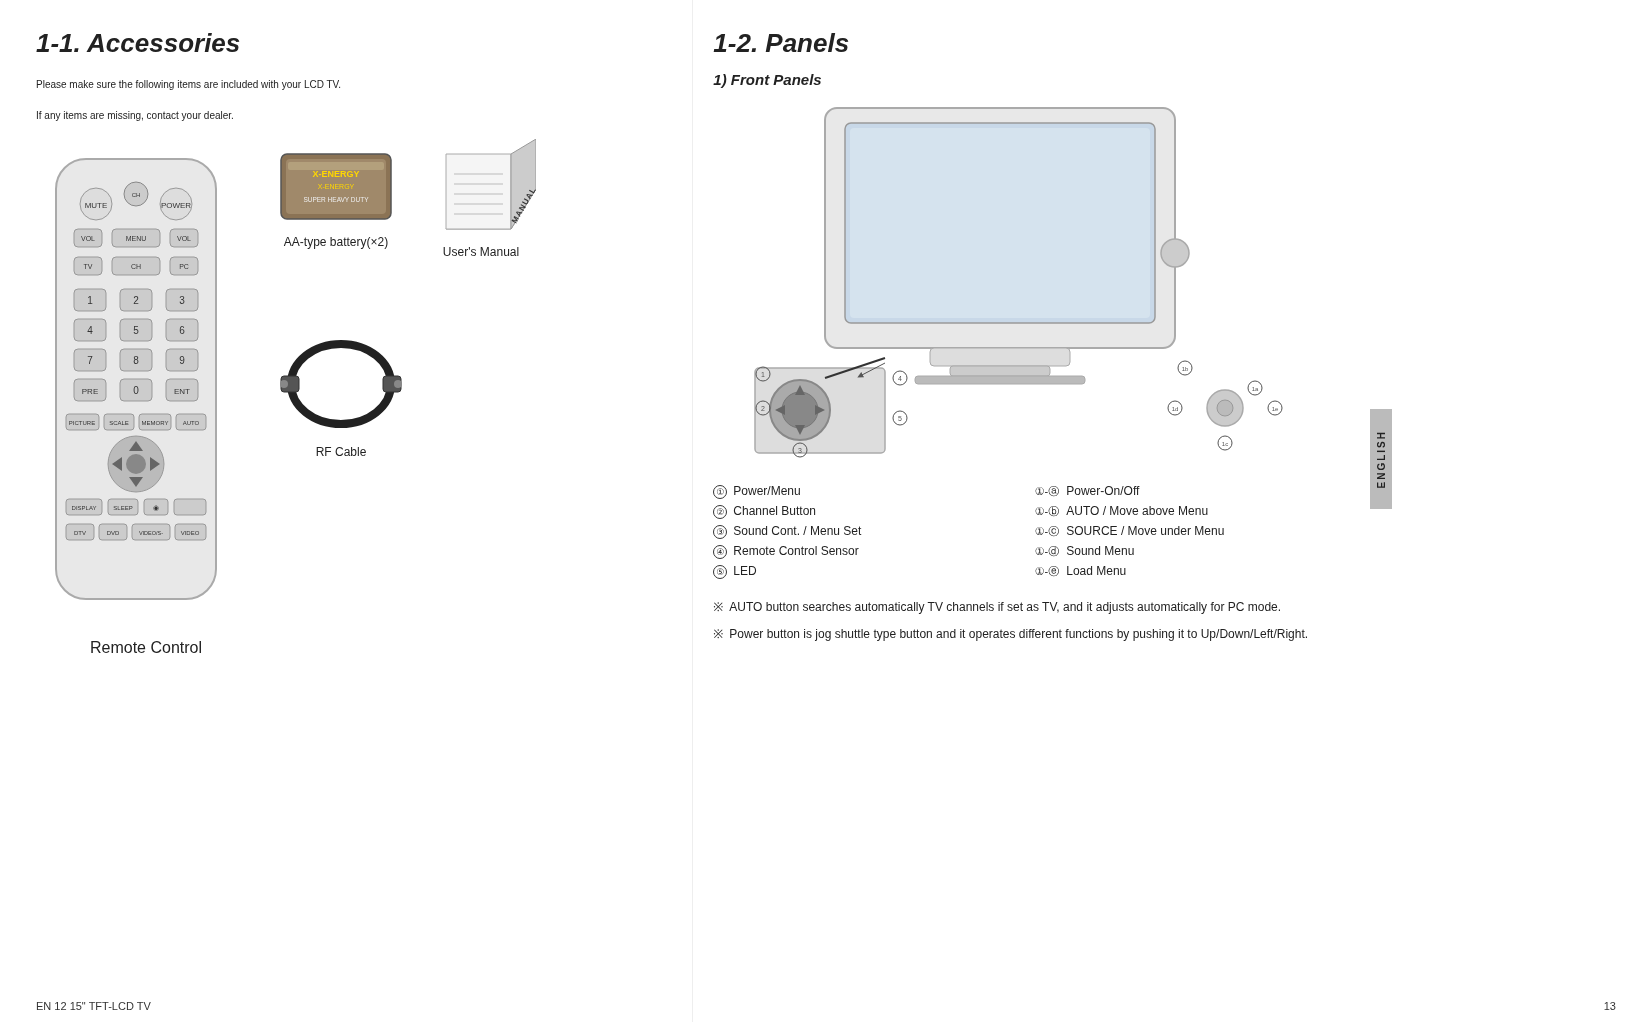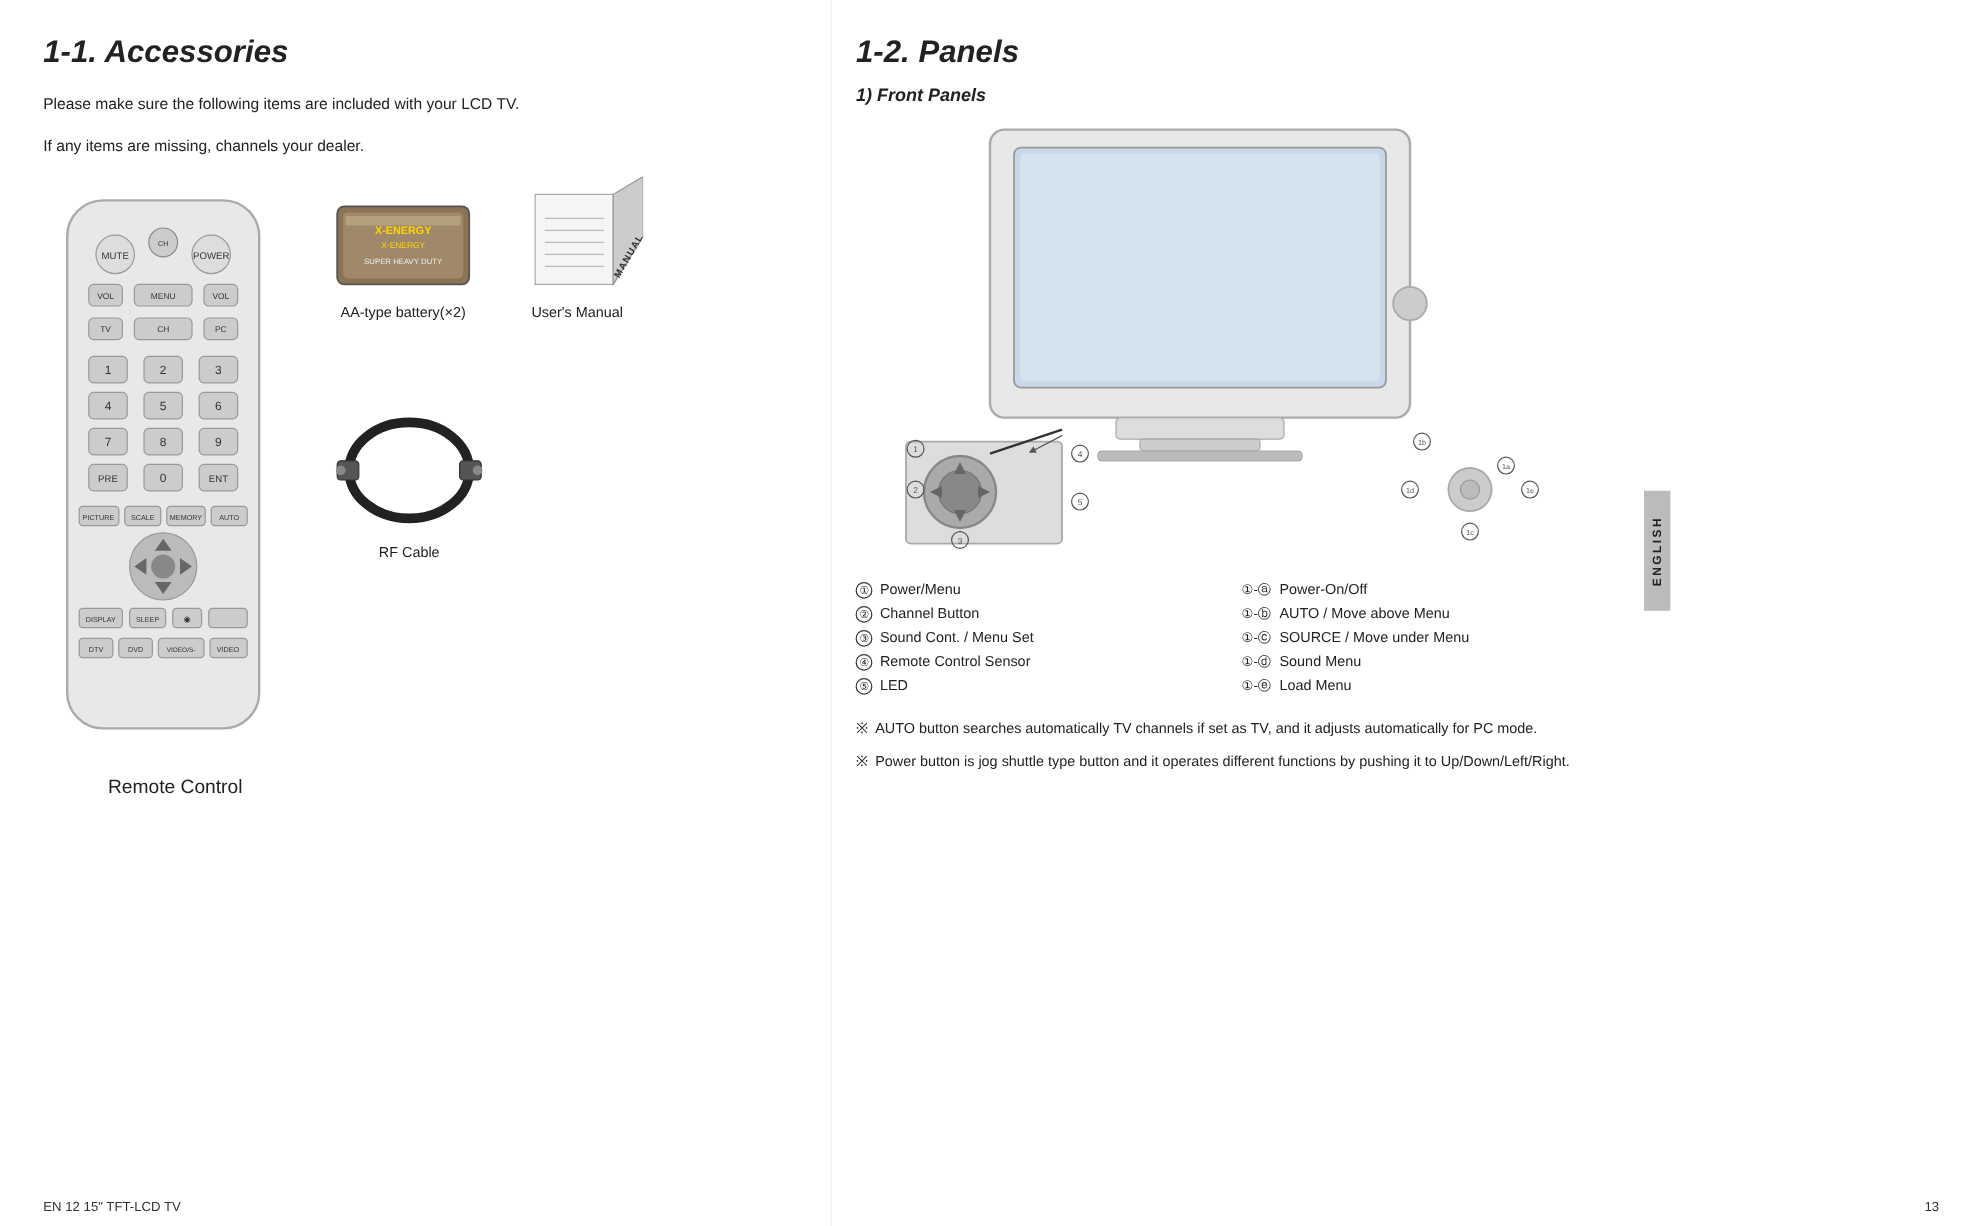--- a/index.html
+++ b/index.html
@@ -36,21 +36,21 @@
     }
 
     h1 {
       font-size: 26px;
       font-weight: bold;
       margin-bottom: 12px;
       font-style: italic;
     }
 
     .intro-text {
-      font-size: 13px;
+      font-size: 10px;
       margin-bottom: 4px;
       margin-top: 20px;
     }
 
     
     .accessories-grid {
       display: flex;
       flex-wrap: wrap;
       margin-top: 18px;
     }
@@ -60,21 +60,21 @@
       margin-right: 20px;
     }
 
     .items-col {
       flex: 1;
     }
 
     .item-row {
       display: flex;
       margin-bottom: 30px;
-      align-items: flex-end;
+      align-items: center;
     }
 
     .item-box {
       display: flex;
       flex-direction: column;
       align-items: center;
       margin-right: 30px;
     }
 
     .item-label {
@@ -168,21 +168,21 @@
     }
   </style>
 </head>
 <body>
 
 <div class="page-container">
 
   <div class="left-section">
     <h1>1-1. Accessories</h1>
     <p class="intro-text">Please make sure the following items are included with your LCD TV.</p>
-    <p class="intro-text">If any items are missing, channels your dealer.</p>
+    <p class="intro-text">If any items are missing, contact your dealer.</p>
 
     <div class="accessories-grid">
 
       <div class="remote-col">
         <div class="remote-svg-container">
           
           <svg width="200" height="480" viewBox="0 0 200 480">
 
             <rect x="20" y="10" width="160" height="440" rx="30" ry="30" fill="#e8e8e8" stroke="#aaa" stroke-width="2"></rect>
 

